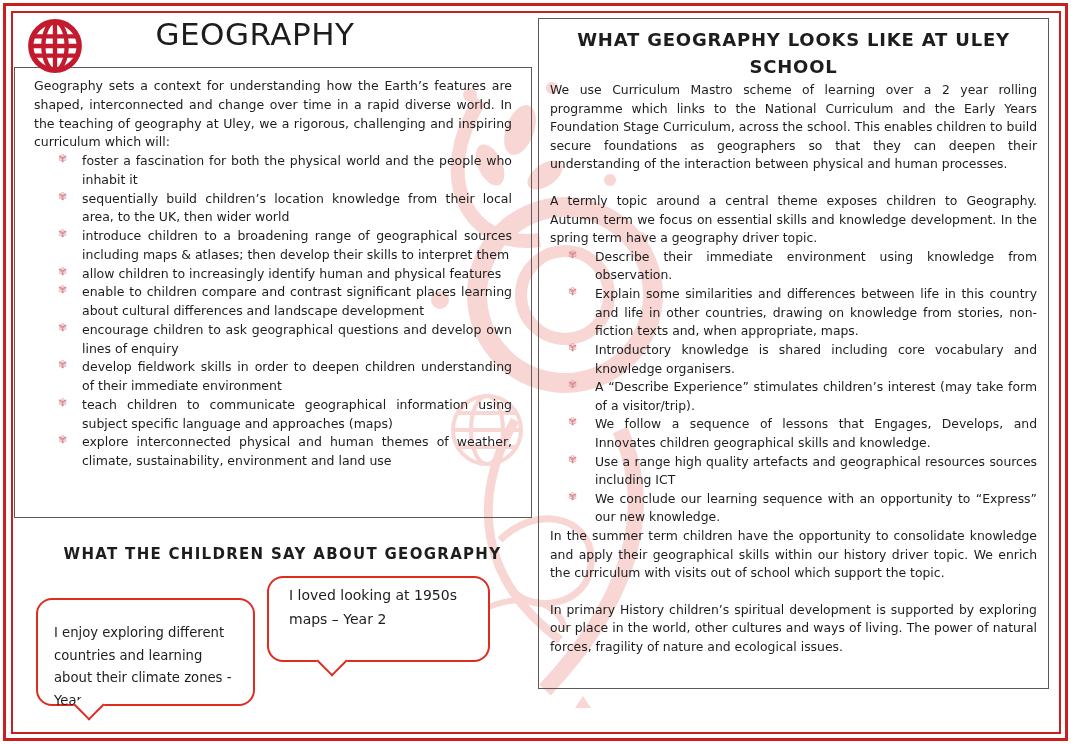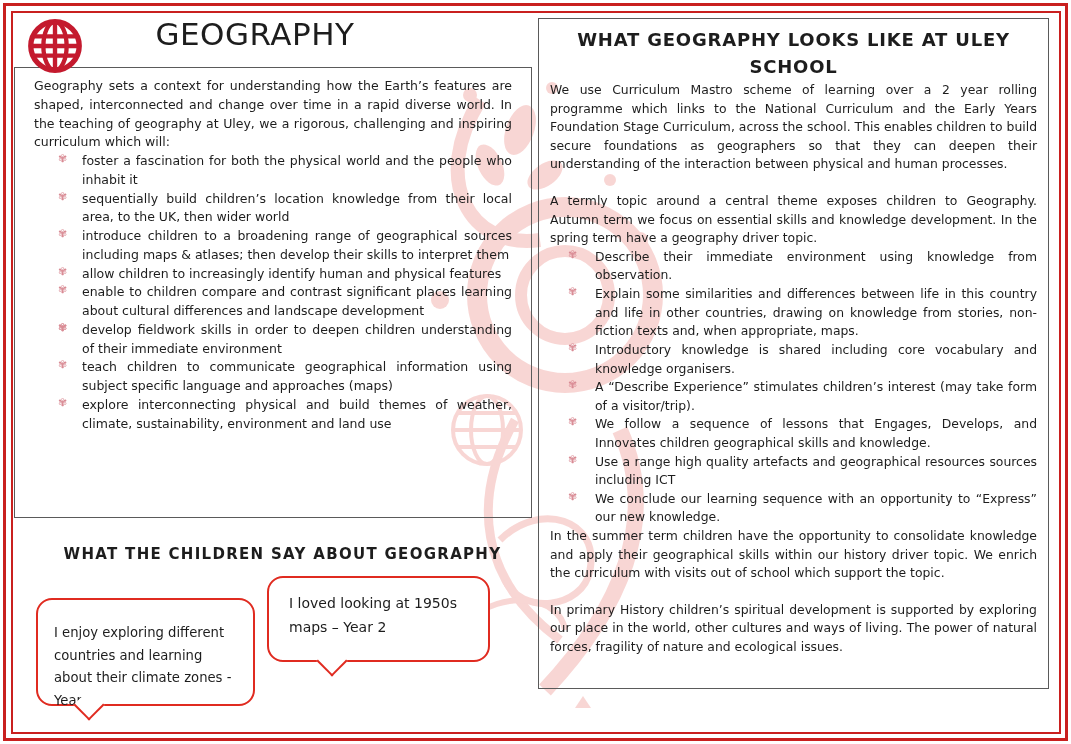--- a/index.html
+++ b/index.html
@@ -72,21 +72,21 @@
   .bubble p { margin: 0; }
   .bubble::after {
     content: ""; position: absolute; bottom: -11.5px; width: 20px; height: 20px;
     background: #fff;
     border-right: 2.5px solid var(--bubble-red);
     border-bottom: 2.5px solid var(--bubble-red);
     transform: rotate(45deg);
   }
   .bubble-y4 { left: 36px; top: 598px; width: 219px; height: 108px; padding: 22px 15px 0 16px; font-size: 13.2px; line-height: 1.72; }
   .bubble-y4::after { left: 40px; }
-  .bubble-y2 { left: 267px; top: 576px; width: 223px; height: 86px; padding: 14px 14px 0 20px; font-size: 14px; line-height: 1.7; }
+  .bubble-y2 { left: 267px; top: 576px; width: 223px; height: 86px; padding: 6px 14px 0 20px; font-size: 14px; line-height: 1.7; }
   .bubble-y2::after { left: 52px; }
 </style>
 </head>
 <body>
 
 <div class="page">
 
   <svg class="decor" width="1071" height="744" viewBox="0 0 1071 744" aria-hidden="true">
     <g opacity="0.5">
       <g fill="none" stroke="#f2aeaa">
@@ -142,24 +142,24 @@
   <h1 class="title">GEOGRAPHY</h1>
 
   <section class="box left-box">
     <p>Geography sets a context for understanding how the Earth’s features are shaped, interconnected and change over time in a rapid diverse world. In the teaching of geography at Uley, we a rigorous, challenging and inspiring curriculum which will:</p>
     <ul class="bullets">
       <li><span class="blt">✾</span><span>foster a fascination for both the physical world and the people who inhabit it</span></li>
       <li><span class="blt">✾</span><span>sequentially build children’s location knowledge from their local area, to the UK, then wider world</span></li>
       <li><span class="blt">✾</span><span>introduce children to a broadening range of geographical sources including maps &amp; atlases; then develop their skills to interpret them</span></li>
       <li><span class="blt">✾</span><span>allow children to increasingly identify human and physical features</span></li>
       <li><span class="blt">✾</span><span>enable to children compare and contrast significant places learning about cultural differences and landscape development</span></li>
-      <li><span class="blt">✾</span></li>
+      <li><span class="blt">✾</span><span>encourage children to ask geographical questions and develop own lines of enquiry</span></li>
       <li><span class="blt">✾</span><span>develop fieldwork skills in order to deepen children understanding of their immediate environment</span></li>
       <li><span class="blt">✾</span><span>teach children to communicate geographical information using subject specific language and approaches (maps)</span></li>
-      <li><span class="blt">✾</span><span>explore interconnecting physical and build themes of weather, climate, sustainability, environment and land use</span></li>
+      <li><span class="blt">✾</span><span>explore interconnected physical and human themes of weather, climate, sustainability, environment and land use</span></li>
     </ul>
   </section>
 
   <h2 class="say-heading">WHAT THE CHILDREN SAY ABOUT GEOGRAPHY</h2>
 
   <div class="bubble bubble-y4">
     <p>I enjoy exploring different countries and learning about their climate zones - Year 4</p>
   </div>
   <div class="bubble bubble-y2">
     <p>I loved looking at 1950s maps – Year 2</p>

